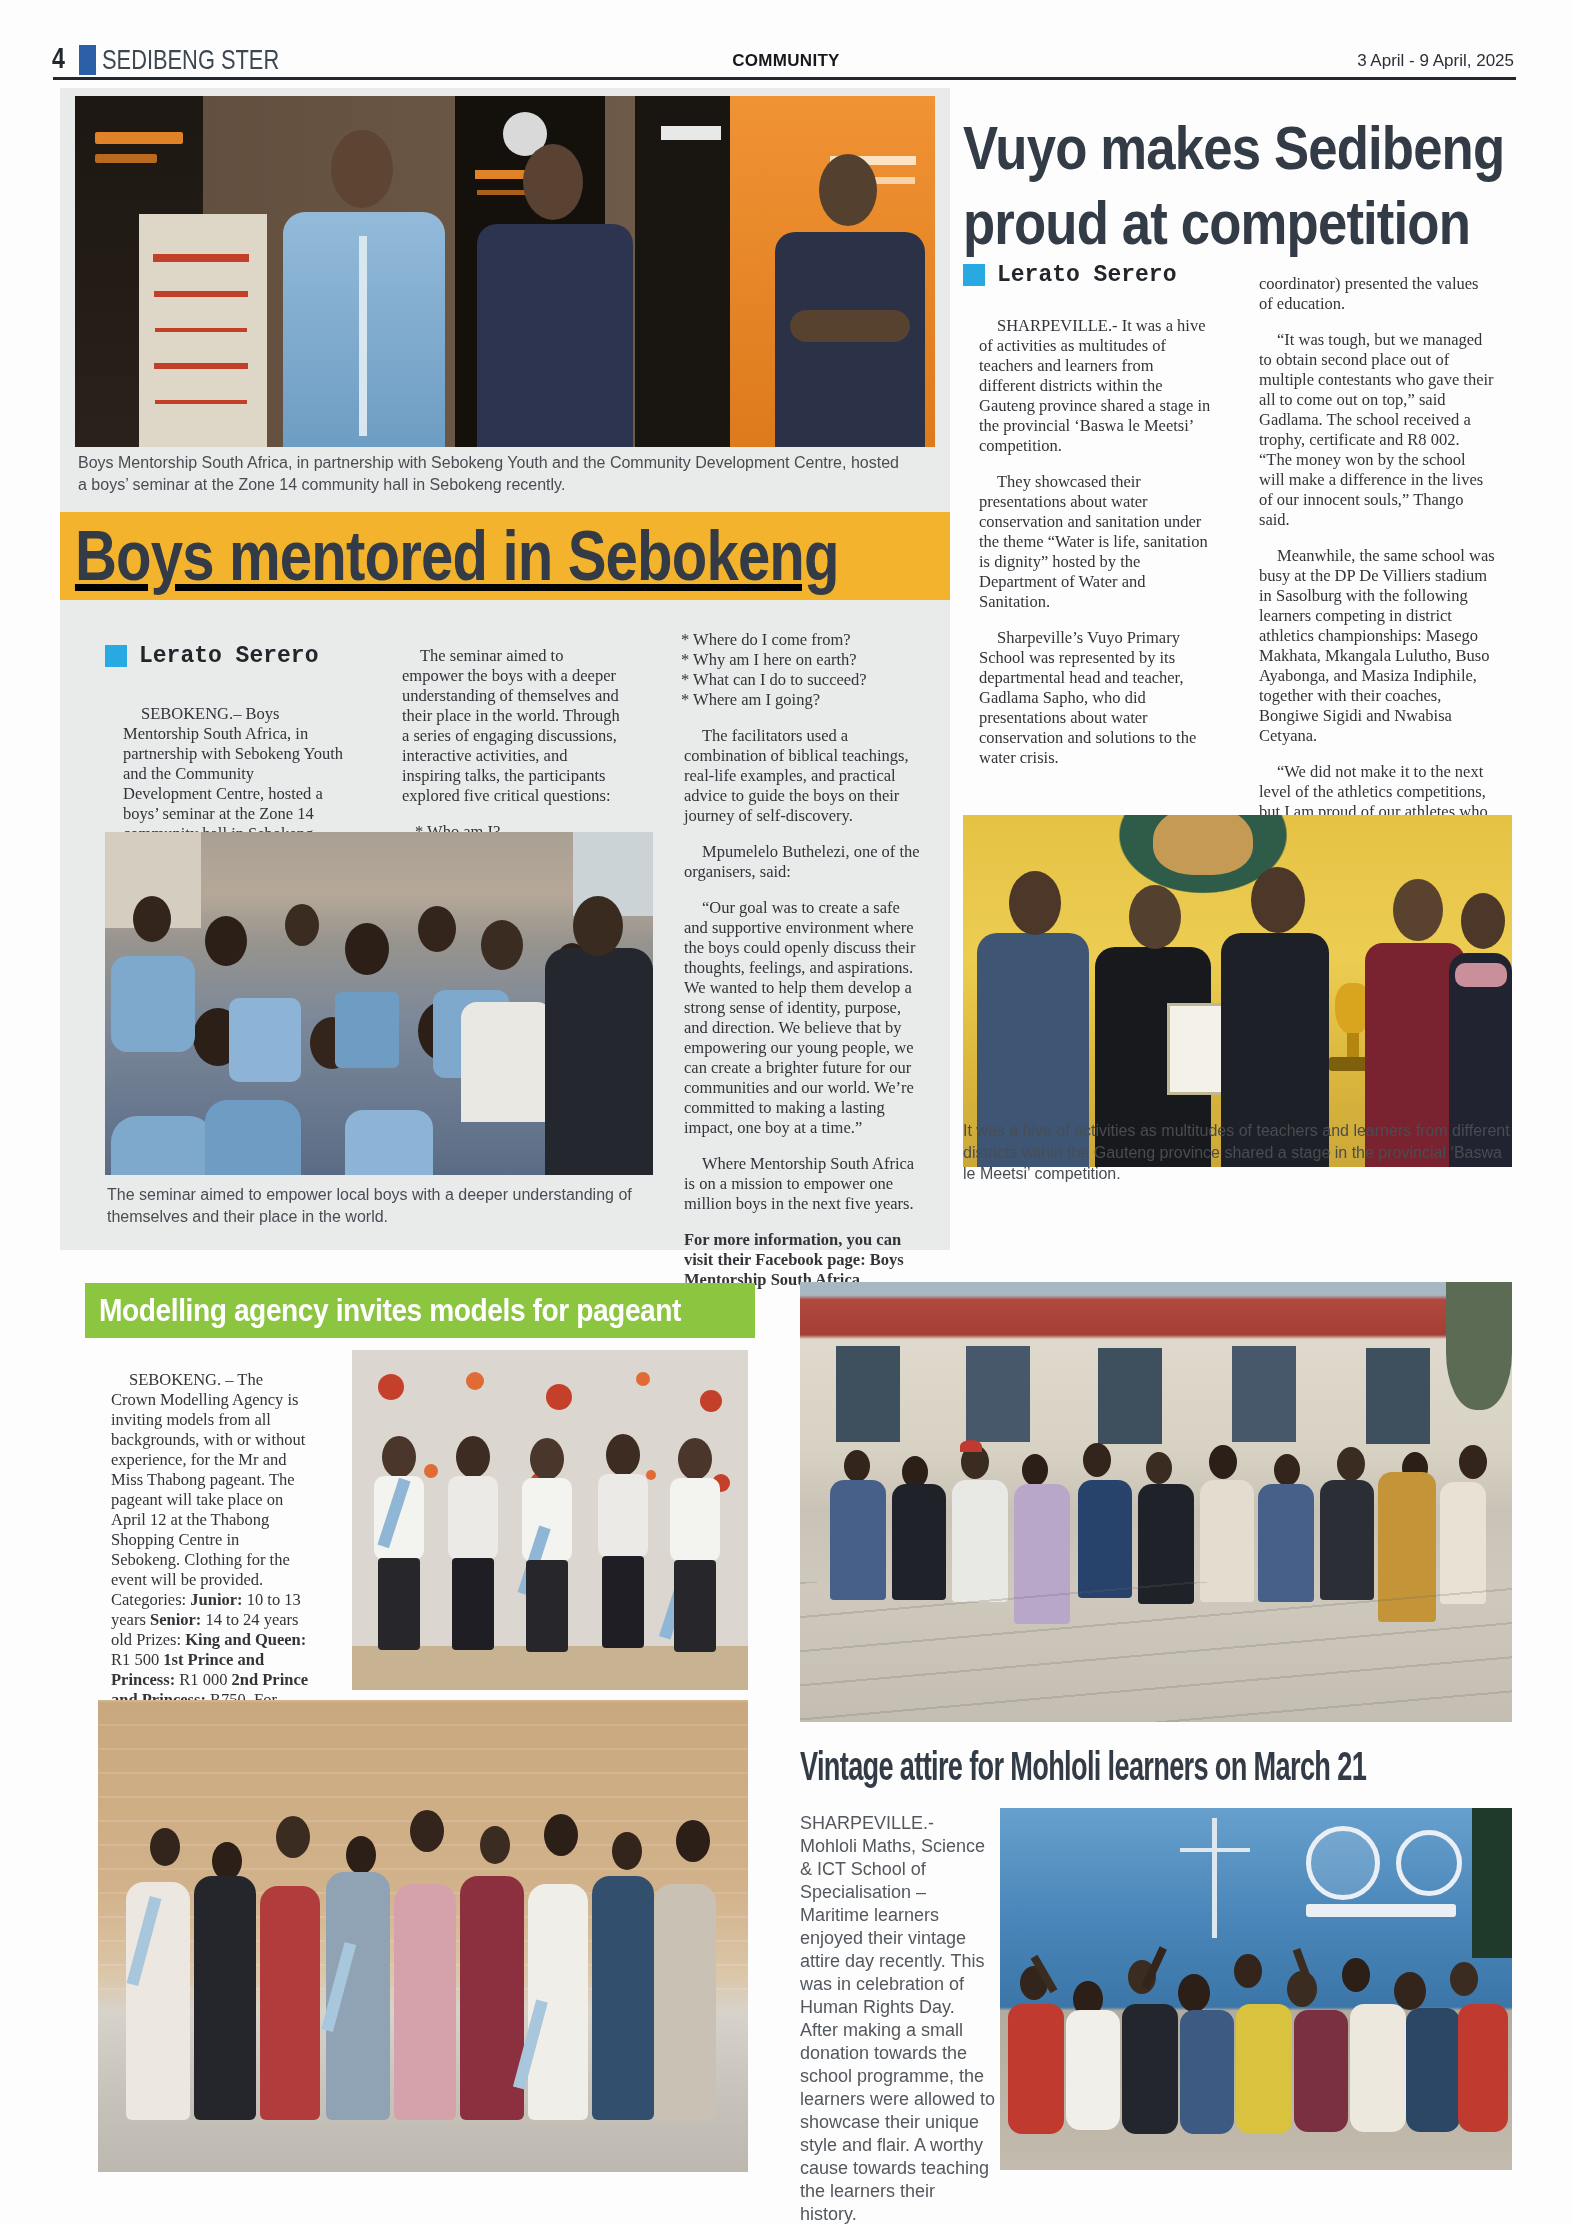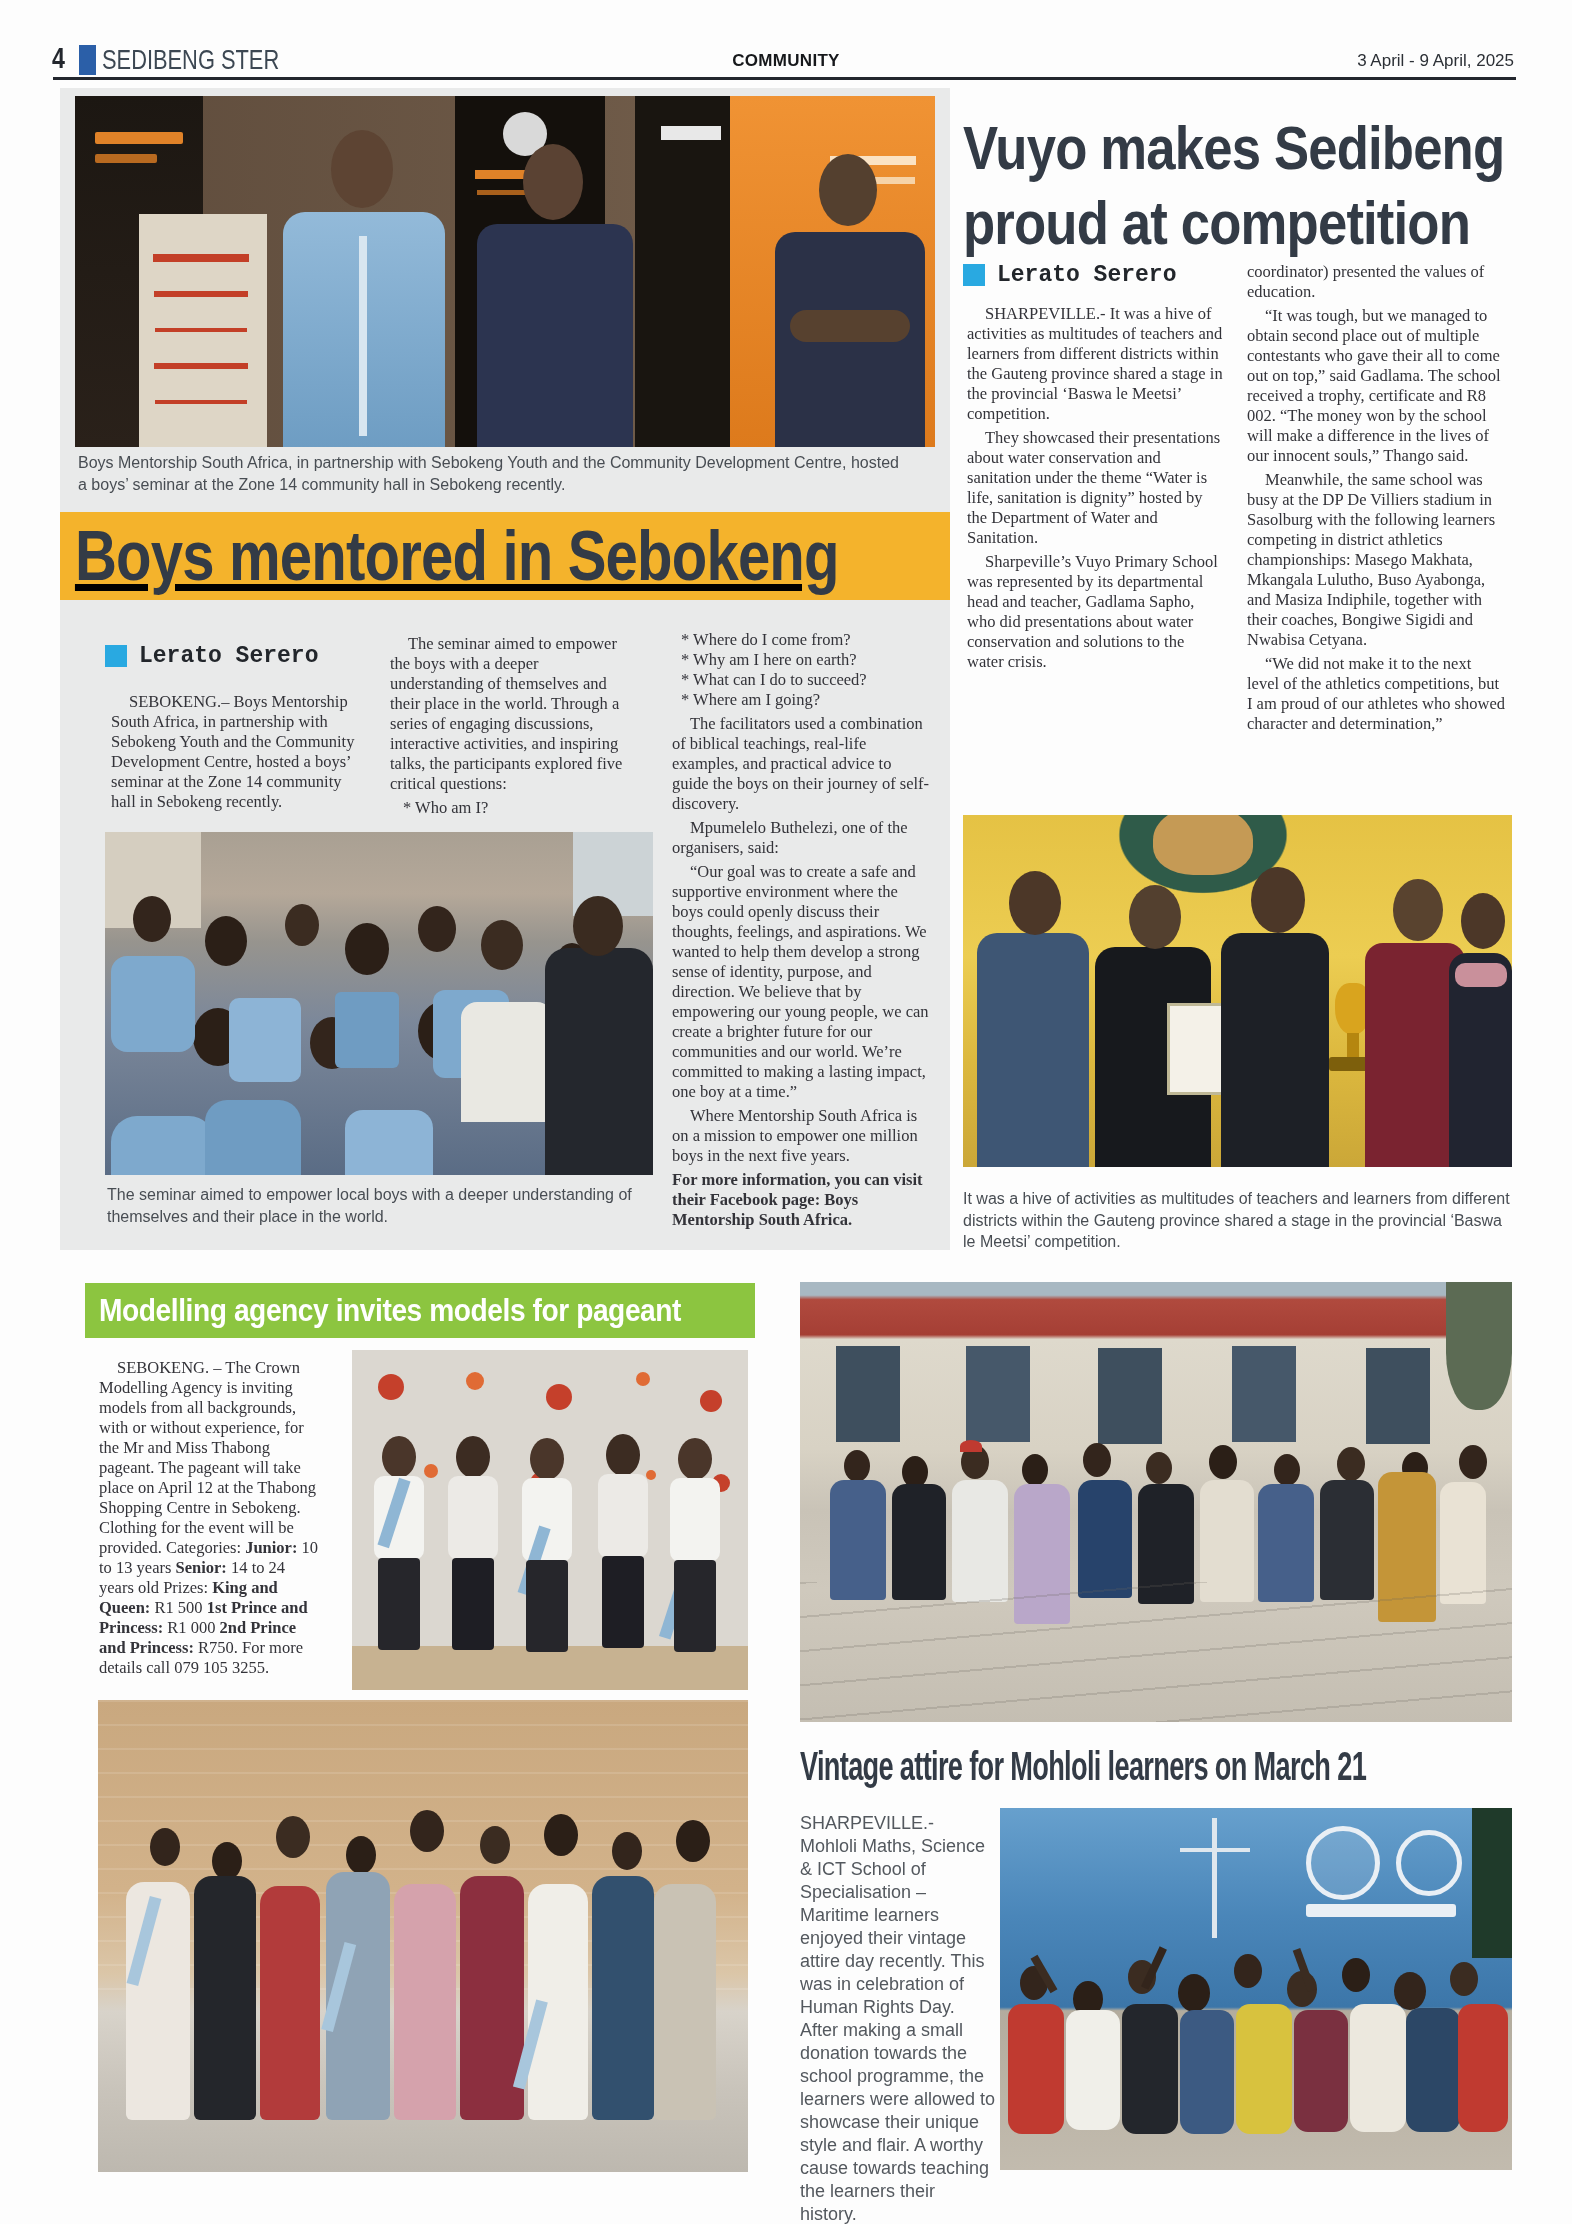--- a/index.html
+++ b/index.html
@@ -2,21 +2,21 @@
 <html><head>
 <meta charset="utf-8">
 <style>
   html,body{margin:0;padding:0;background:#ffffff;}
   .page{position:relative;width:1572px;height:2224px;background:#fdfdfd;overflow:hidden;
         font-family:"Liberation Sans",sans-serif;}
   .abs{position:absolute;}
   i{display:block;position:absolute;}
   
   .serif{font-family:"Liberation Serif",serif;font-size:16.5px;line-height:20px;color:#333339;}
-  .serif p{margin:4px;text-indent:18px;}
+  .serif p{margin:16px;text-indent:18px;}
   .serif p.ni{text-indent:0;}
   .serif .bl{text-indent:13px;}
   .serif p.bd{font-weight:700;text-indent:0;}
   .cap{font-size:16px;line-height:21.5px;color:#484d53;}
   .hl{font-weight:700;color:#333b46;letter-spacing:-1px;transform-origin:0 50%;
       display:block;white-space:nowrap;}
   .byline{display:flex;align-items:center;gap:12px;}
   .byline .sq{width:22px;height:22px;background:#29a9e1;flex:0 0 auto;}
   .byline .nm{font-weight:700;font-size:23px;color:#22262b;font-family:Liberation Mono, monospace;}
   
@@ -135,21 +135,21 @@
     <i style="left:288px;top:52px;width:54px;height:66px;background:#4c3728;border-radius:50%;"></i>
     <i style="left:372px;top:168px;width:36px;height:52px;background:#d9a41e;border-radius:40% 40% 50% 50%;"></i>
     <i style="left:384px;top:218px;width:12px;height:26px;background:#b5860f;"></i>
     <i style="left:366px;top:242px;width:48px;height:14px;background:#7d5f0c;border-radius:3px;"></i>
     <i style="left:402px;top:128px;width:100px;height:224px;background:#7a2330;border-radius:18px 18px 0 0;"></i>
     <i style="left:430px;top:64px;width:50px;height:62px;background:#59432f;border-radius:50%;"></i>
     <i style="left:486px;top:138px;width:63px;height:214px;background:#212430;border-radius:18px 18px 0 0;"></i>
     <i style="left:492px;top:148px;width:52px;height:24px;background:#c9909b;border-radius:10px;"></i>
     <i style="left:498px;top:78px;width:44px;height:56px;background:#4c3728;border-radius:50%;"></i>
   </div>
-  <div class="abs cap" style="left:963px;top:1188px;width:552px;">It was a hive of activities as multitudes of teachers and learners from different districts within the Gauteng province shared a stage in the provincial ‘Baswa le Meetsi’ competition.</div>
+  <div class="abs cap" style="left:963px;top:1120px;width:552px;">It was a hive of activities as multitudes of teachers and learners from different districts within the Gauteng province shared a stage in the provincial ‘Baswa le Meetsi’ competition.</div>
 
   <div class="abs bar-green" style="left:85px;top:1283px;width:670px;height:55px;">
     <span class="hl" style="font-size:32px;line-height:55px;padding-left:16px;color:#ffffff;transform:scaleX(.88);letter-spacing:-.5px;">Modelling agency invites models for pageant</span>
   </div>
   <div class="abs serif" style="left:95px;top:1354px;width:230px;">
     <p><span>SEBOKENG. – The Crown Modelling Agency is inviting models from all backgrounds, with or without experience, for the Mr and Miss Thabong pageant. The pageant will take place on April 12 at the Thabong Shopping Centre in Sebokeng. Clothing for the event will be provided. Categories: </span><b>Junior:</b><span> 10 to 13 years </span><b>Senior:</b><span> 14 to 24 years old Prizes: </span><b>King and Queen:</b><span> R1 500 </span><b>1st Prince and Princess:</b><span> R1 000 </span><b>2nd Prince and Princess:</b><span> R750. For more details call 079 105 3255.</span></p>
   </div>
 
   <div class="abs ph" style="left:352px;top:1350px;width:396px;height:340px;background:#dbd7d0;">
     <i style="left:26px;top:24px;width:26px;height:26px;background:#c5402b;border-radius:50%;box-shadow:84px -6px 0 -4px #e06b35,168px 10px 0 0 #c5402b,252px -8px 0 -6px #e06b35,320px 14px 0 -2px #c5402b,40px 84px 0 -6px #e06b35,150px 96px 0 -2px #c5402b,260px 88px 0 -8px #e06b35,330px 96px 0 -4px #c5402b;"></i>

